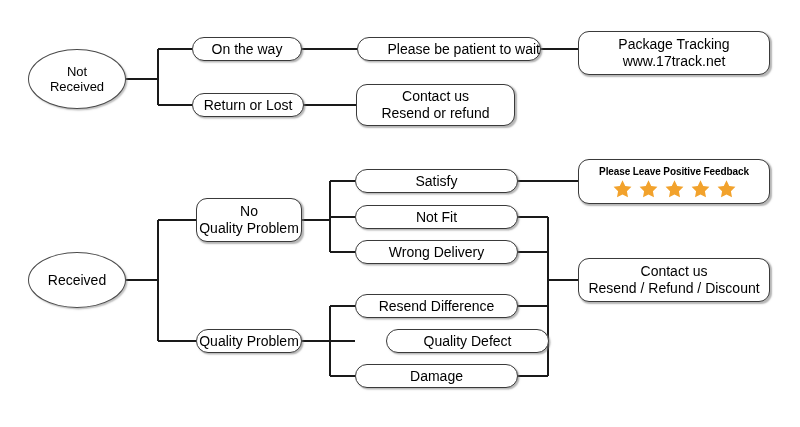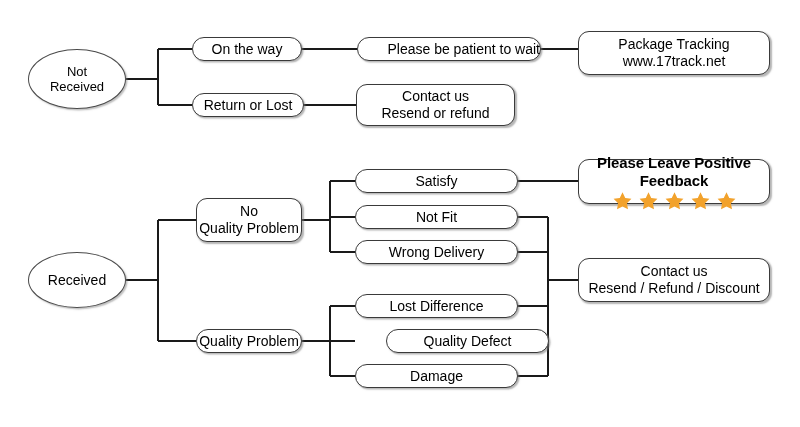--- a/index.html
+++ b/index.html
@@ -49,21 +49,21 @@
     border: 1.2px solid #4a4a4a;
     box-shadow: 1.5px 1.5px 1.5px rgba(130,130,130,0.5);
   }
   .feedback {
     border-radius: 11px;
     flex-direction: column;
     justify-content: center;
     padding-top: 2px;
   }
   .feedback .fb-title {
-    font-size: 15px;
+    font-size: 10px;
     font-weight: bold;
     letter-spacing: -0.1px;
     margin-bottom: 1px;
   }
   .stars { display: flex; gap: 5px; justify-content: center; }
   .stars svg { display: block; }
   .t15  { font-size: 13px; }
   .t14  { font-size: 14px; }
   .nowrap { white-space: nowrap; }
 </style>
@@ -176,21 +176,21 @@
 
   <div class="node pill t14" style="left:355px; top:205px; width:163px; height:24px;">
     <span class="txt nowrap">Not Fit</span>
   </div>
 
   <div class="node pill t14" style="left:355px; top:240px; width:163px; height:24px;">
     <span class="txt nowrap">Wrong Delivery</span>
   </div>
 
   <div class="node pill t14" style="left:355px; top:294px; width:163px; height:24px;">
-    <span class="txt nowrap">Lost Difference</span>
+    <span class="txt nowrap">Resend Difference</span>
   </div>
 
   <div class="node pill t14" style="left:355px; top:329px; width:163px; height:24px;margin-left:31px;">
     <span class="txt nowrap">Quality Defect</span>
   </div>
 
   <div class="node pill t14" style="left:355px; top:364px; width:163px; height:24px;">
     <span class="txt nowrap">Damage</span>
   </div>
 

